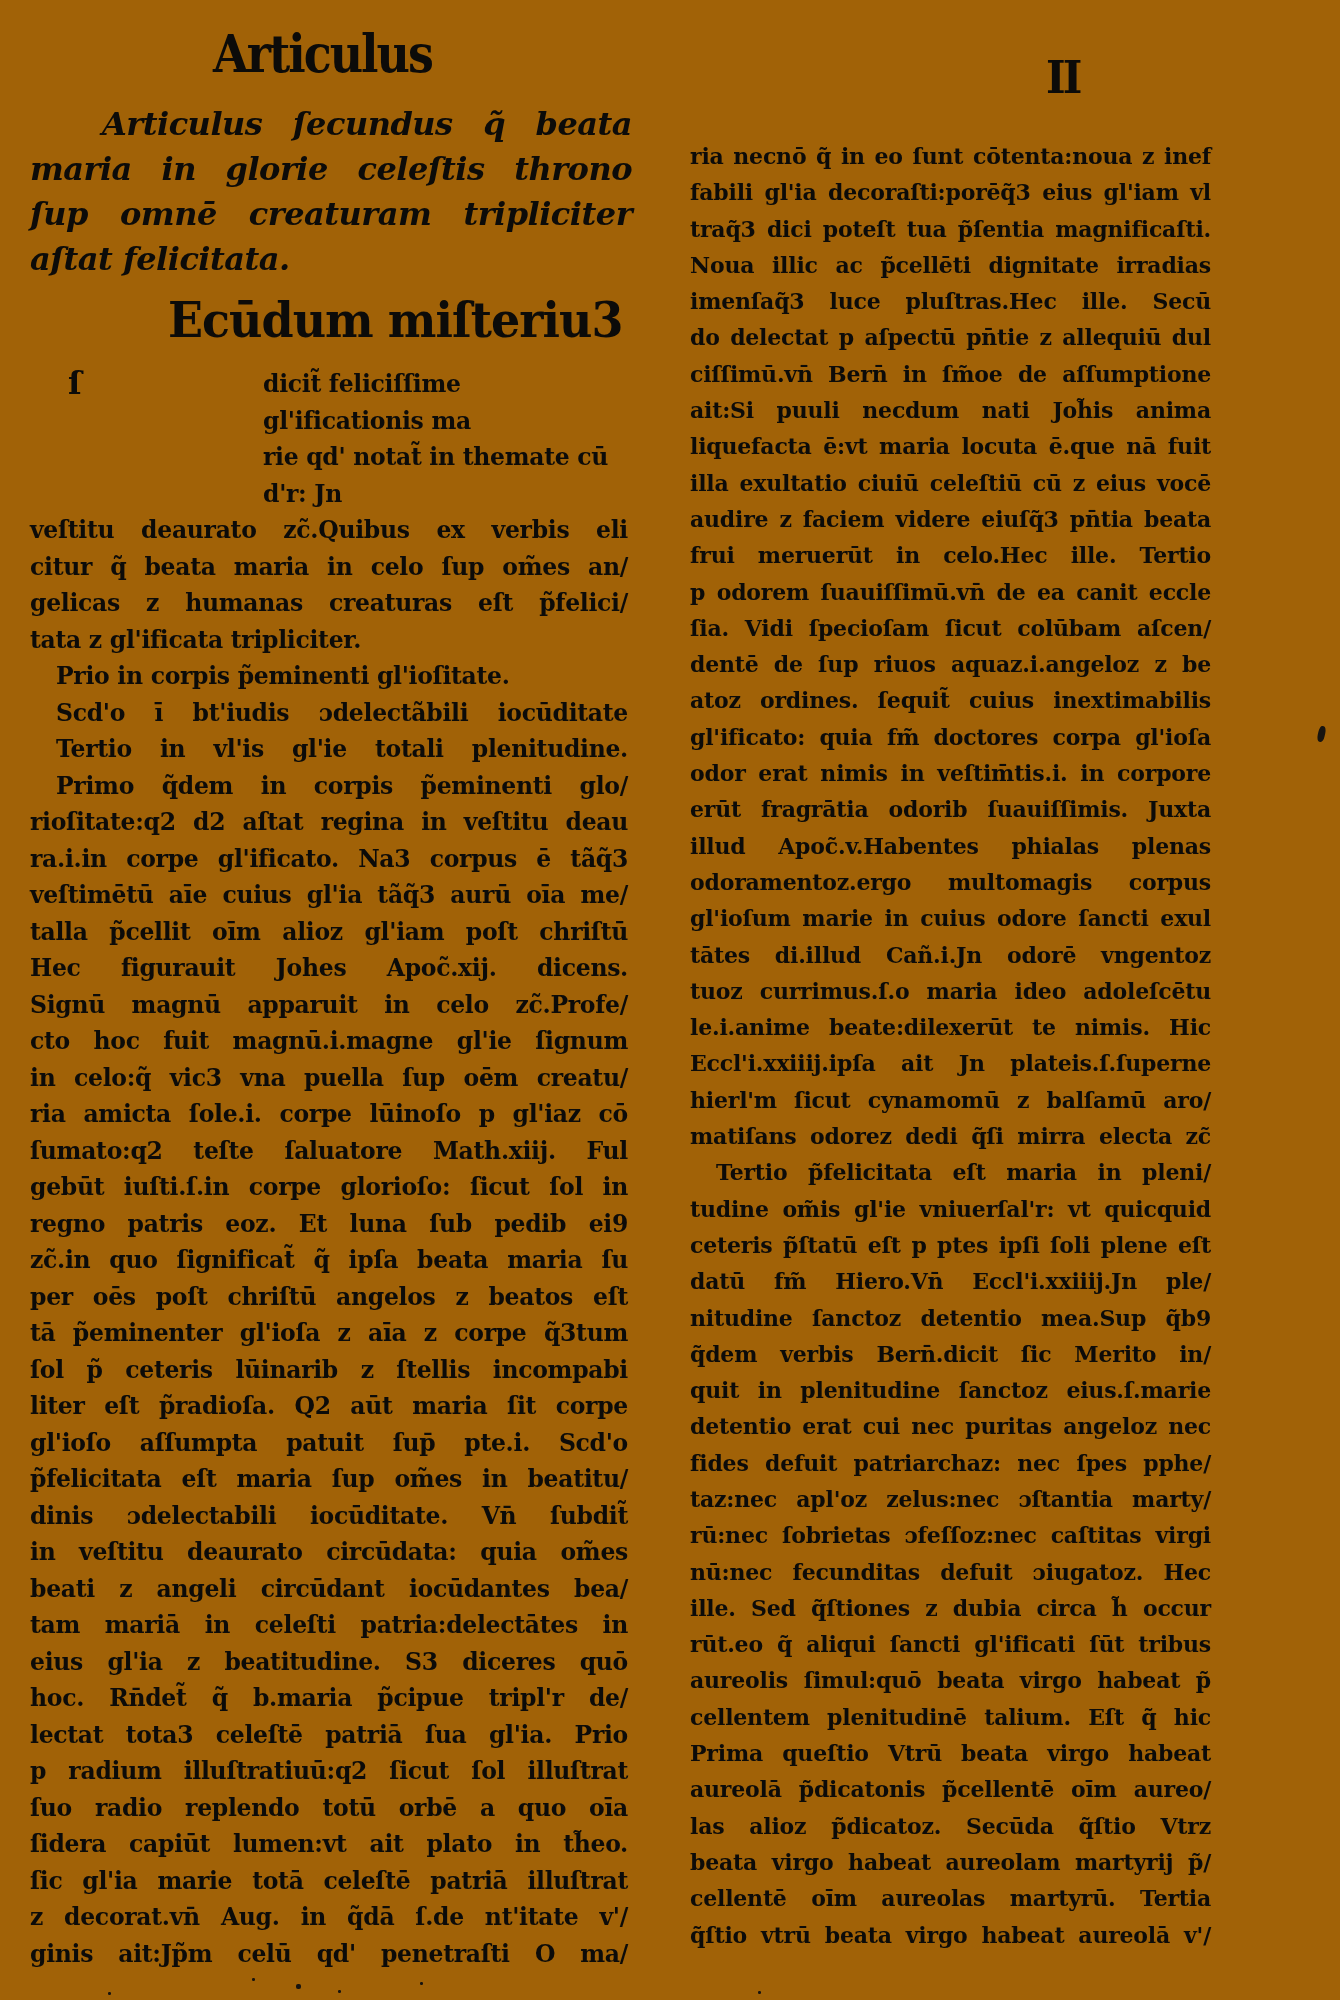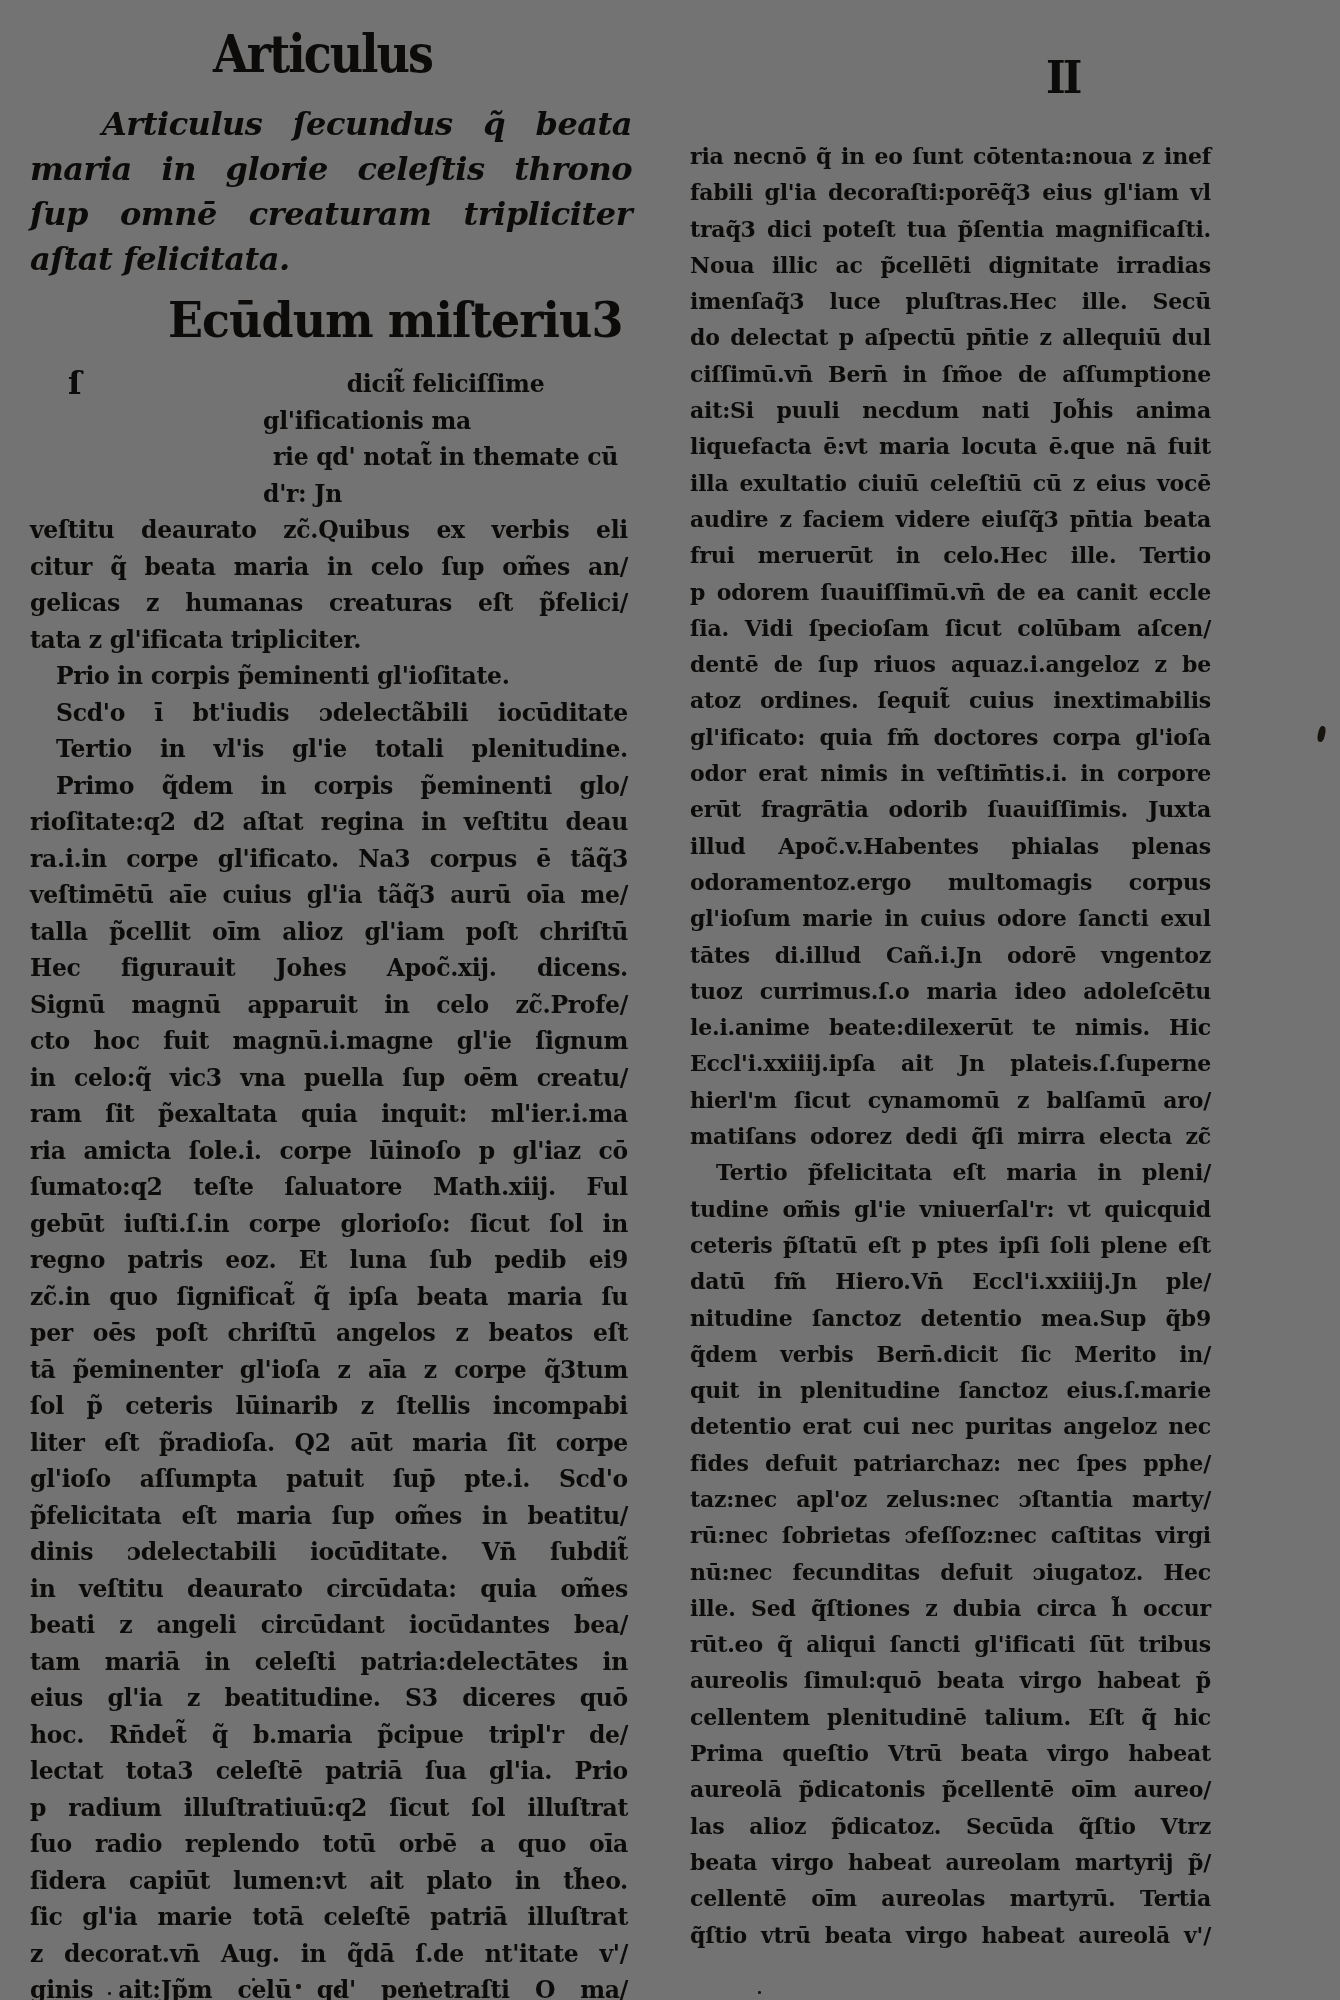--- a/index.html
+++ b/index.html
@@ -1,19 +1,19 @@
 <!DOCTYPE html>
 <html><head>
 <meta charset="utf-8">
 <style>
   html,body{margin:0;padding:0;background:#e8e6e0;}
   .page{
     position:relative;
     width:1340px;height:2000px;
-    background:#737373;
+    background:#a16207;
     overflow:hidden;
     font-family:"DejaVu Serif","Liberation Serif",serif;
     color:#0c0b09;
   }
   
   .title{
     position:absolute;left:213px;top:24px;
     font-size:46px;font-weight:700;letter-spacing:-2px;
     transform:scaleY(1.12);transform-origin:top left;
   }
@@ -46,21 +46,21 @@
     font-size:23.5px;line-height:36.5px;letter-spacing:-0.3px;
   }
   .col-right{
     left:690px;top:138px;width:521px;
     font-size:22px;line-height:36.3px;letter-spacing:-0.2px;
   }
   .tline{
     text-align:justify;text-align-last:justify;
     white-space:normal;
   }
-  .tline.nj{text-align:center;text-align-last:left;}
+  .tline.nj{text-align:left;text-align-last:left;}
   .col .i1{margin-left:26px;}
   .col .i2{margin-left:233px;}
   
   .ink-mark{position:absolute;background:#171410;border-radius:40%;}
   .m1{left:1318px;top:726px;width:7px;height:16px;transform:rotate(12deg);}
   .m2{left:296px;top:1984px;width:5px;height:5px;}
   .m3{left:338px;top:1990px;width:3px;height:3px;}
   .m4{left:420px;top:1982px;width:3px;height:3px;}
   .m5{left:252px;top:1978px;width:3px;height:3px;}
   .m6{left:758px;top:1991px;width:3px;height:3px;}
@@ -98,21 +98,20 @@
       <div class="tline i1">Tertio in vl'is gl'ie totali plenitudine.</div>
       <div class="tline i1">Primo q̃dem in corpis p̃eminenti glo/</div>
       <div class="tline">rioſitate:q2 d2 aſtat regina in veſtitu deau</div>
       <div class="tline">ra.i.in corpe gl'ificato. Na3 corpus ē tãq̃3</div>
       <div class="tline">veſtimētū aīe cuius gl'ia tãq̃3 aurū oīa me/</div>
       <div class="tline">talla p̃cellit oīm alioz gl'iam poſt chriſtū</div>
       <div class="tline">Hec figurauit Johes Apoc̃.xij. dicens.</div>
       <div class="tline">Signū magnū apparuit in celo zc̃.Profe/</div>
       <div class="tline">cto hoc fuit magnū.i.magne gl'ie ſignum</div>
       <div class="tline">in celo:q̃ vic3 vna puella ſup oēm creatu/</div>
-      <div class="tline">ram ſit p̃exaltata quia inquit: ml'ier.i.ma</div>
       <div class="tline">ria amicta ſole.i. corpe lūinoſo p gl'iaz cō</div>
       <div class="tline">ſumato:q2 teſte ſaluatore Math.xiij. Ful</div>
       <div class="tline">gebūt iuſti.ſ.in corpe glorioſo: ſicut ſol in</div>
       <div class="tline">regno patris eoz. Et luna ſub pedib ei9</div>
       <div class="tline">zc̃.in quo ſignificat̃ q̃ ipſa beata maria ſu</div>
       <div class="tline">per oēs poſt chriſtū angelos z beatos eſt</div>
       <div class="tline">tā p̃eminenter gl'ioſa z aīa z corpe q̃3tum</div>
       <div class="tline">ſol p̃ ceteris lūinarib z ſtellis incompabi</div>
       <div class="tline">liter eſt p̃radioſa. Q2 aūt maria ſit corpe</div>
       <div class="tline">gl'ioſo aſſumpta patuit ſup̄ pte.i. Scd'o</div>

